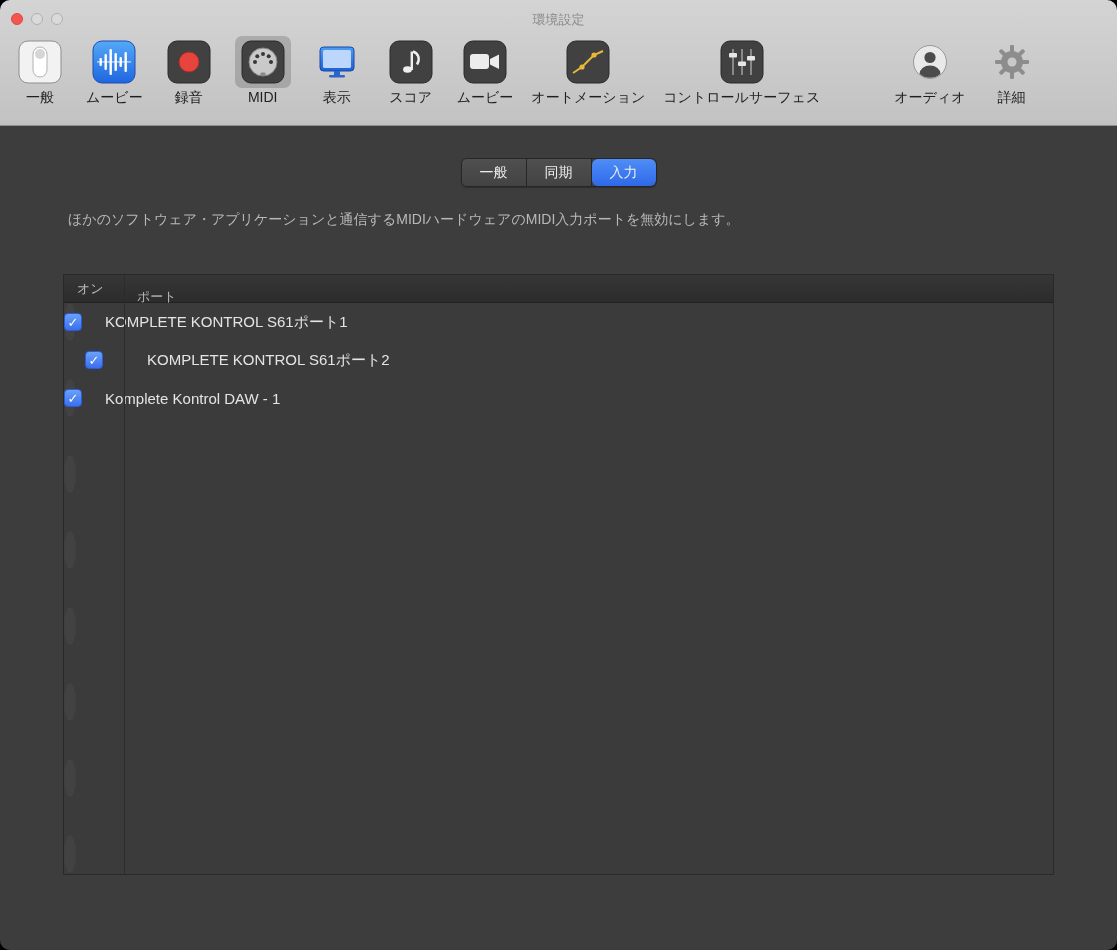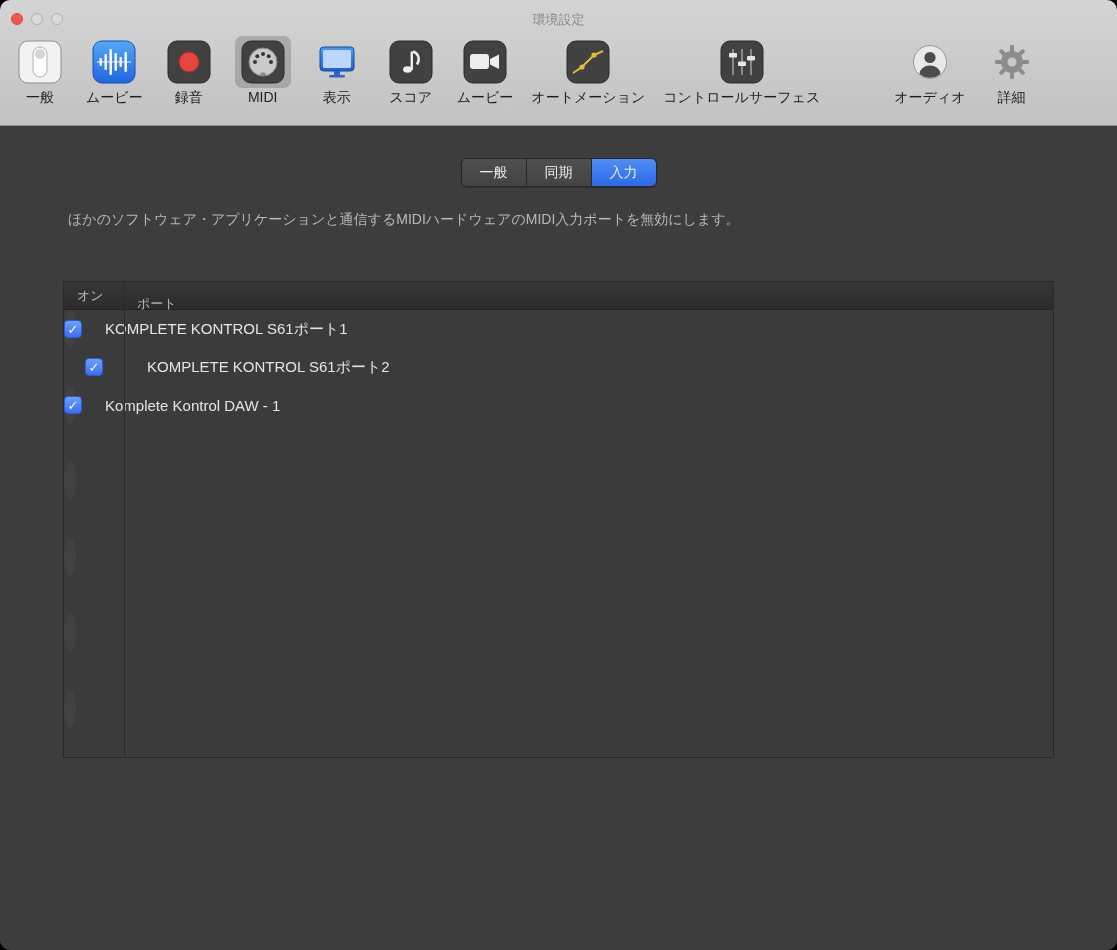--- a/index.html
+++ b/index.html
@@ -40,24 +40,24 @@
     position:absolute; top:32px; left:50%; transform:translateX(-50%);
     display:flex; border:1px solid #262626; border-radius:6px; overflow:hidden;
     box-shadow:0 1px 1px rgba(0,0,0,0.25);
   }
   .tab {
     padding:0 18px; height:27px; line-height:27px; font-size:14px; color:#ededed;
     background:linear-gradient(#4f4f4f,#434343); border-right:1px solid #262626;
     white-space:nowrap; cursor:default;
   }
   .tab:last-child { border-right:none; }
-  .tab.selected { background:linear-gradient(#4f8df7,#2e69e8); }
+  .tab.selected { background:linear-gradient(#4f8df7,#2e69e8);border-radius:6px; }
   .desc { position:absolute; top:85px; left:68px; font-size:14px; color:#b9b9b9; }
   .table {
-    position:absolute; left:63px; width:991px; top:155px; height:477px;
+    position:absolute; left:63px; width:991px; top:148px; height:601px;
     border:1px solid #292929; background:#3b3b3b; overflow:hidden; box-sizing:border-box;
   }
   .thead {
     display:flex; height:27px; align-items:center;
     background:linear-gradient(#363636,#2c2c2c); border-bottom:1px solid #222;
     color:#b8b8b8; font-size:13px;
   }
   .th-on { width:60px; padding-left:13px; box-sizing:border-box; }
   .th-port { padding-left:13px;margin-top:16px; }
   .row { display:flex; align-items:center; height:38px; }

